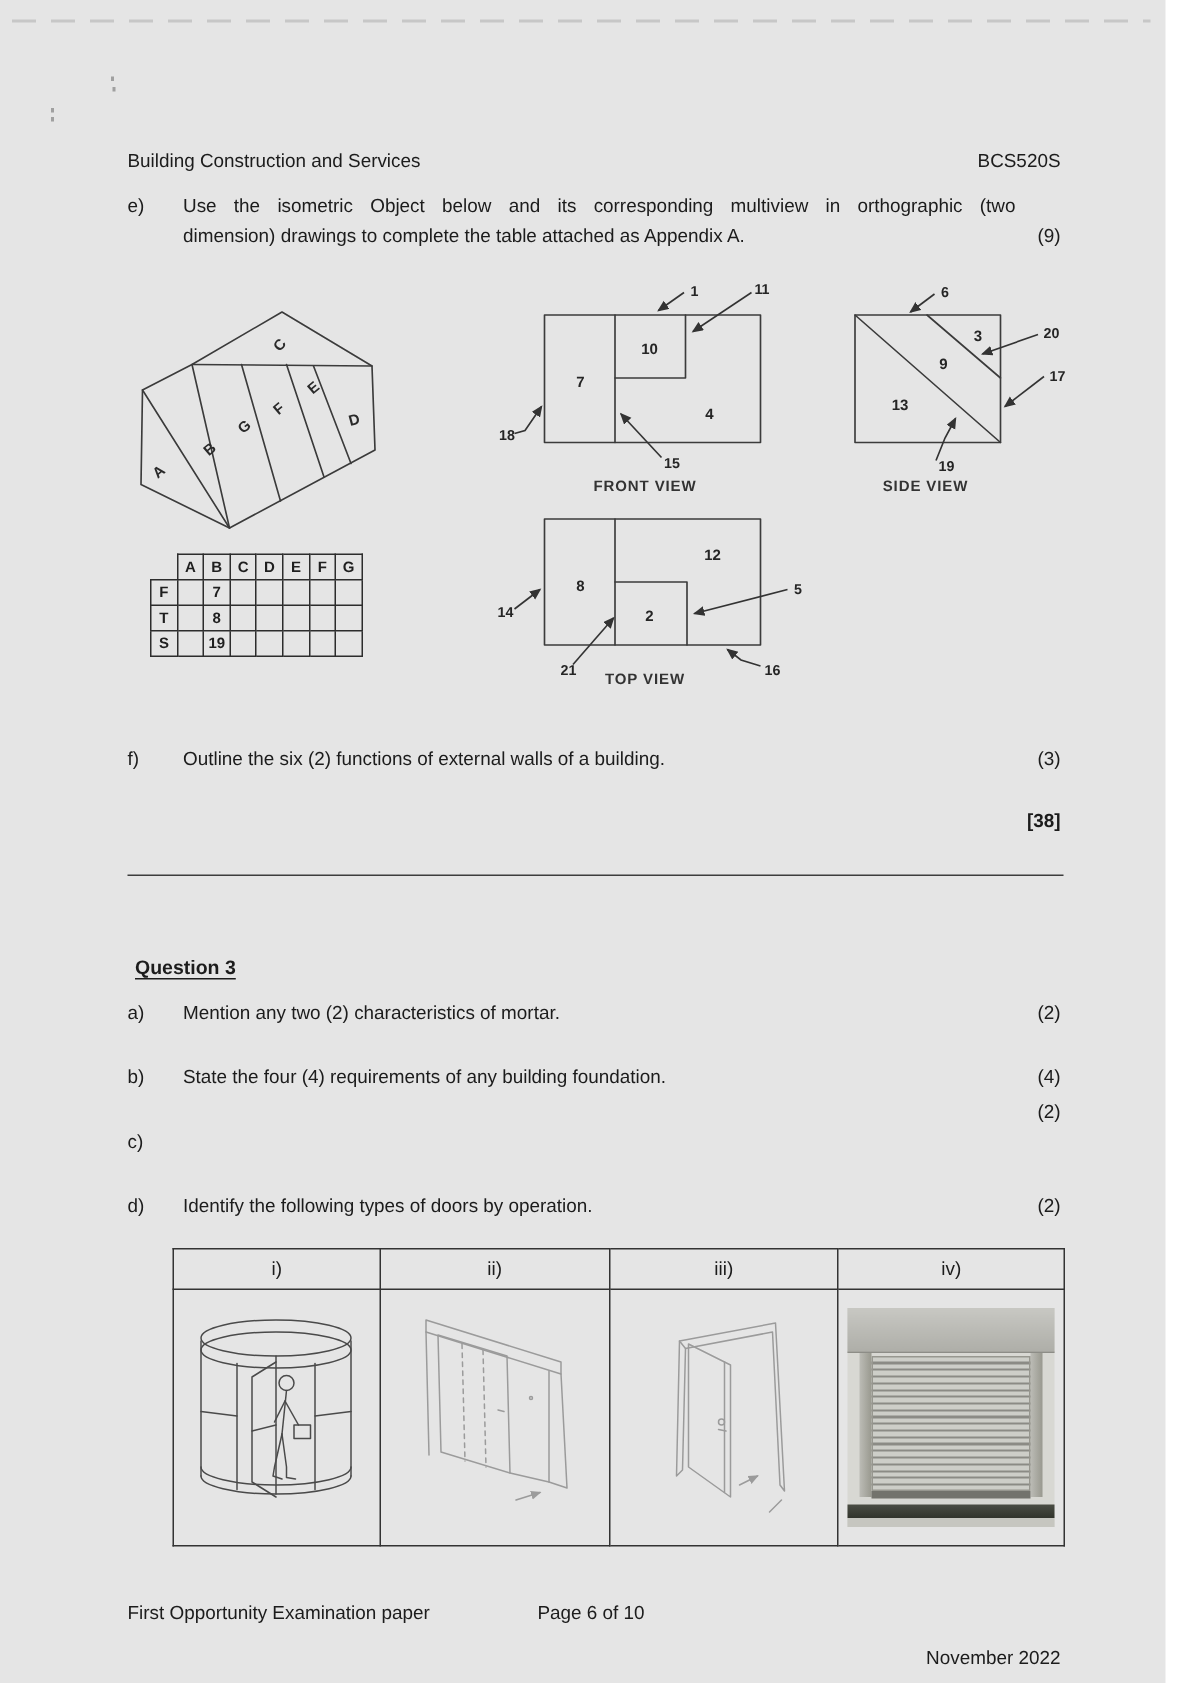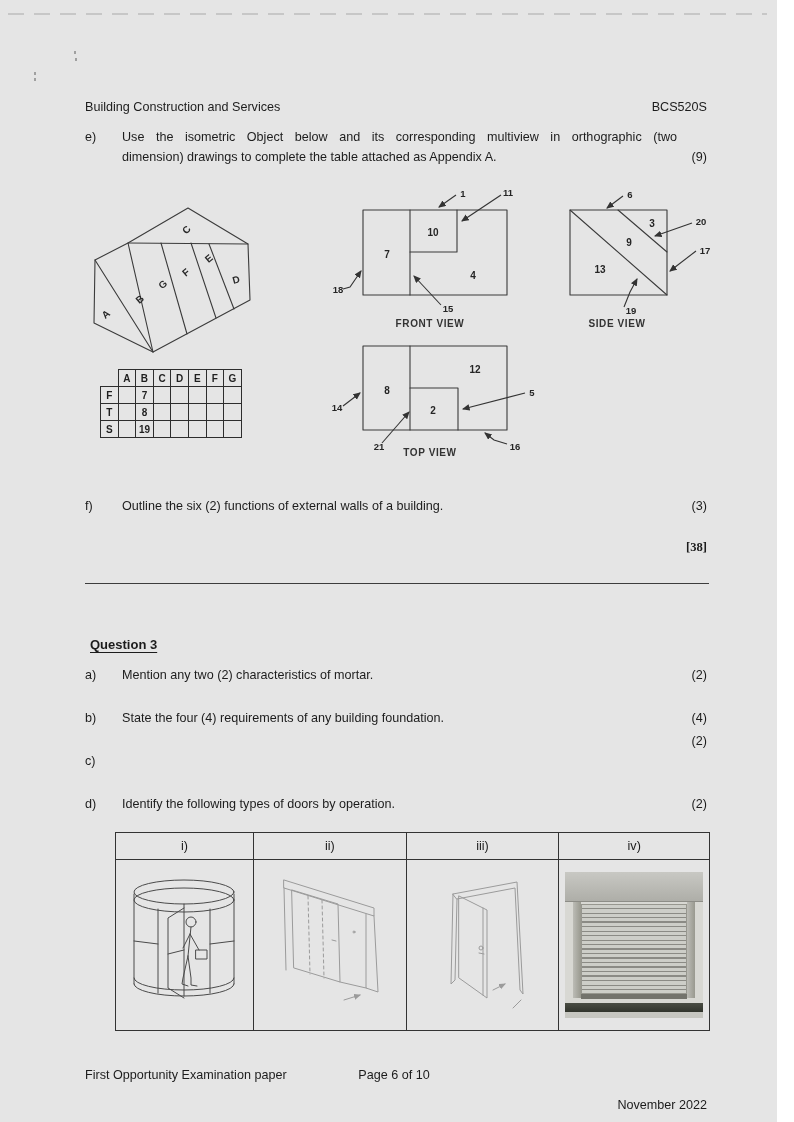--- a/index.html
+++ b/index.html
@@ -17,21 +17,21 @@
   .hdr { position:absolute; top:100px; left:85px; width:622px; display:flex;
          justify-content:space-between; font-size:12.6px; }
 
   .qrow { position:absolute; left:85px; width:622px; font-size:12.6px; line-height:1.58; }
   .qletter { position:absolute; left:0; top:0; }
   .qbody { margin-left:37px; margin-right:30px; }
   .jline { text-align:justify; text-align-last:justify; }
   .qmarks { position:absolute; right:0; bottom:0; }
 
   .total-marks { position:absolute; top:540px; left:85px; width:622px; text-align:right;
-                 font-weight:bold; font-size:12.6px;font-family:Liberation Serif, serif; }
+                 font-weight:bold; font-size:12.6px; }
   .divider { position:absolute; top:583px; left:85px; width:624px; border-top:1.6px solid #3d3d3d; }
 
   .q3head { position:absolute; top:637px; left:90px; font-size:13px; font-weight:bold;
             text-decoration:underline; text-underline-offset:3px; }
 
   .fig { position:absolute; }
   .fig svg { display:block; }
   .draw { stroke:#3b3b3b; stroke-width:1.1; fill:none; stroke-linejoin:round; stroke-linecap:round; }
   .lead { stroke:#333; stroke-width:1.1; fill:none; }
   .rlabel { font-size:10px; font-weight:600; fill:#252525; }

